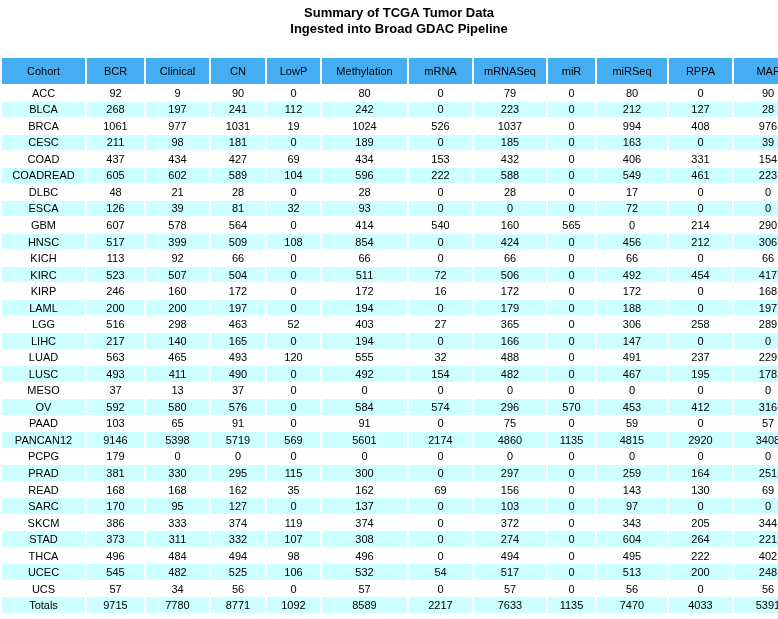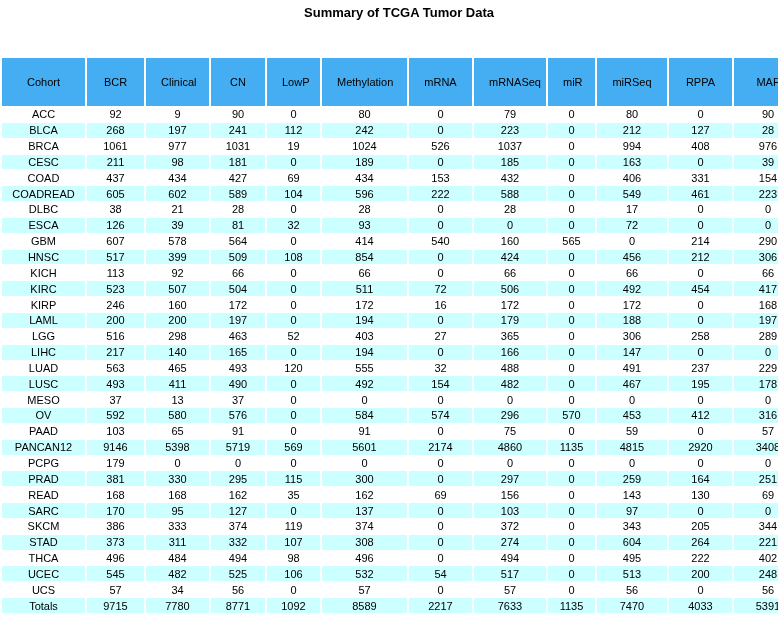--- a/index.html
+++ b/index.html
@@ -33,41 +33,42 @@
     table-layout: fixed;
     border-collapse: separate;
     border-spacing: 2px 1px;
     font-size: 11px;
   }
   table.data-table th {
     background: var(--header-bg, #45AEF2);
     font-weight: normal;
     text-align: center;
     height: 18px;
-    padding: 15px;
+    padding: 4px;
     white-space: nowrap;
     overflow: hidden;
   }
   table.data-table td {
     text-align: center;
     padding: 0;
     white-space: nowrap;
     overflow: hidden;
     background: #ffffff;
   }
   table.data-table tr.stripe td {
     background: var(--stripe-bg, #CCFFFF);
   }
 </style>
 </head>
 <body>
 
 <div class="page">
   <div class="title-block">
     <div>Summary of TCGA Tumor Data</div>
+    <div>Ingested into Broad GDAC Pipeline</div>
   </div>
 
   <table class="data-table">
     <colgroup id="table-colgroup">
         <col style="width: 83px;">
         <col style="width: 57px;">
         <col style="width: 63px;">
         <col style="width: 54px;">
         <col style="width: 53px;">
         <col style="width: 85px;">
@@ -174,21 +175,21 @@
           <td>596</td>
           <td>222</td>
           <td>588</td>
           <td>0</td>
           <td>549</td>
           <td>461</td>
           <td>223</td>
         </tr>
         <tr>
           <td>DLBC</td>
-          <td>38</td>
+          <td>48</td>
           <td>21</td>
           <td>28</td>
           <td>0</td>
           <td>28</td>
           <td>0</td>
           <td>28</td>
           <td>0</td>
           <td>17</td>
           <td>0</td>
           <td>0</td>

